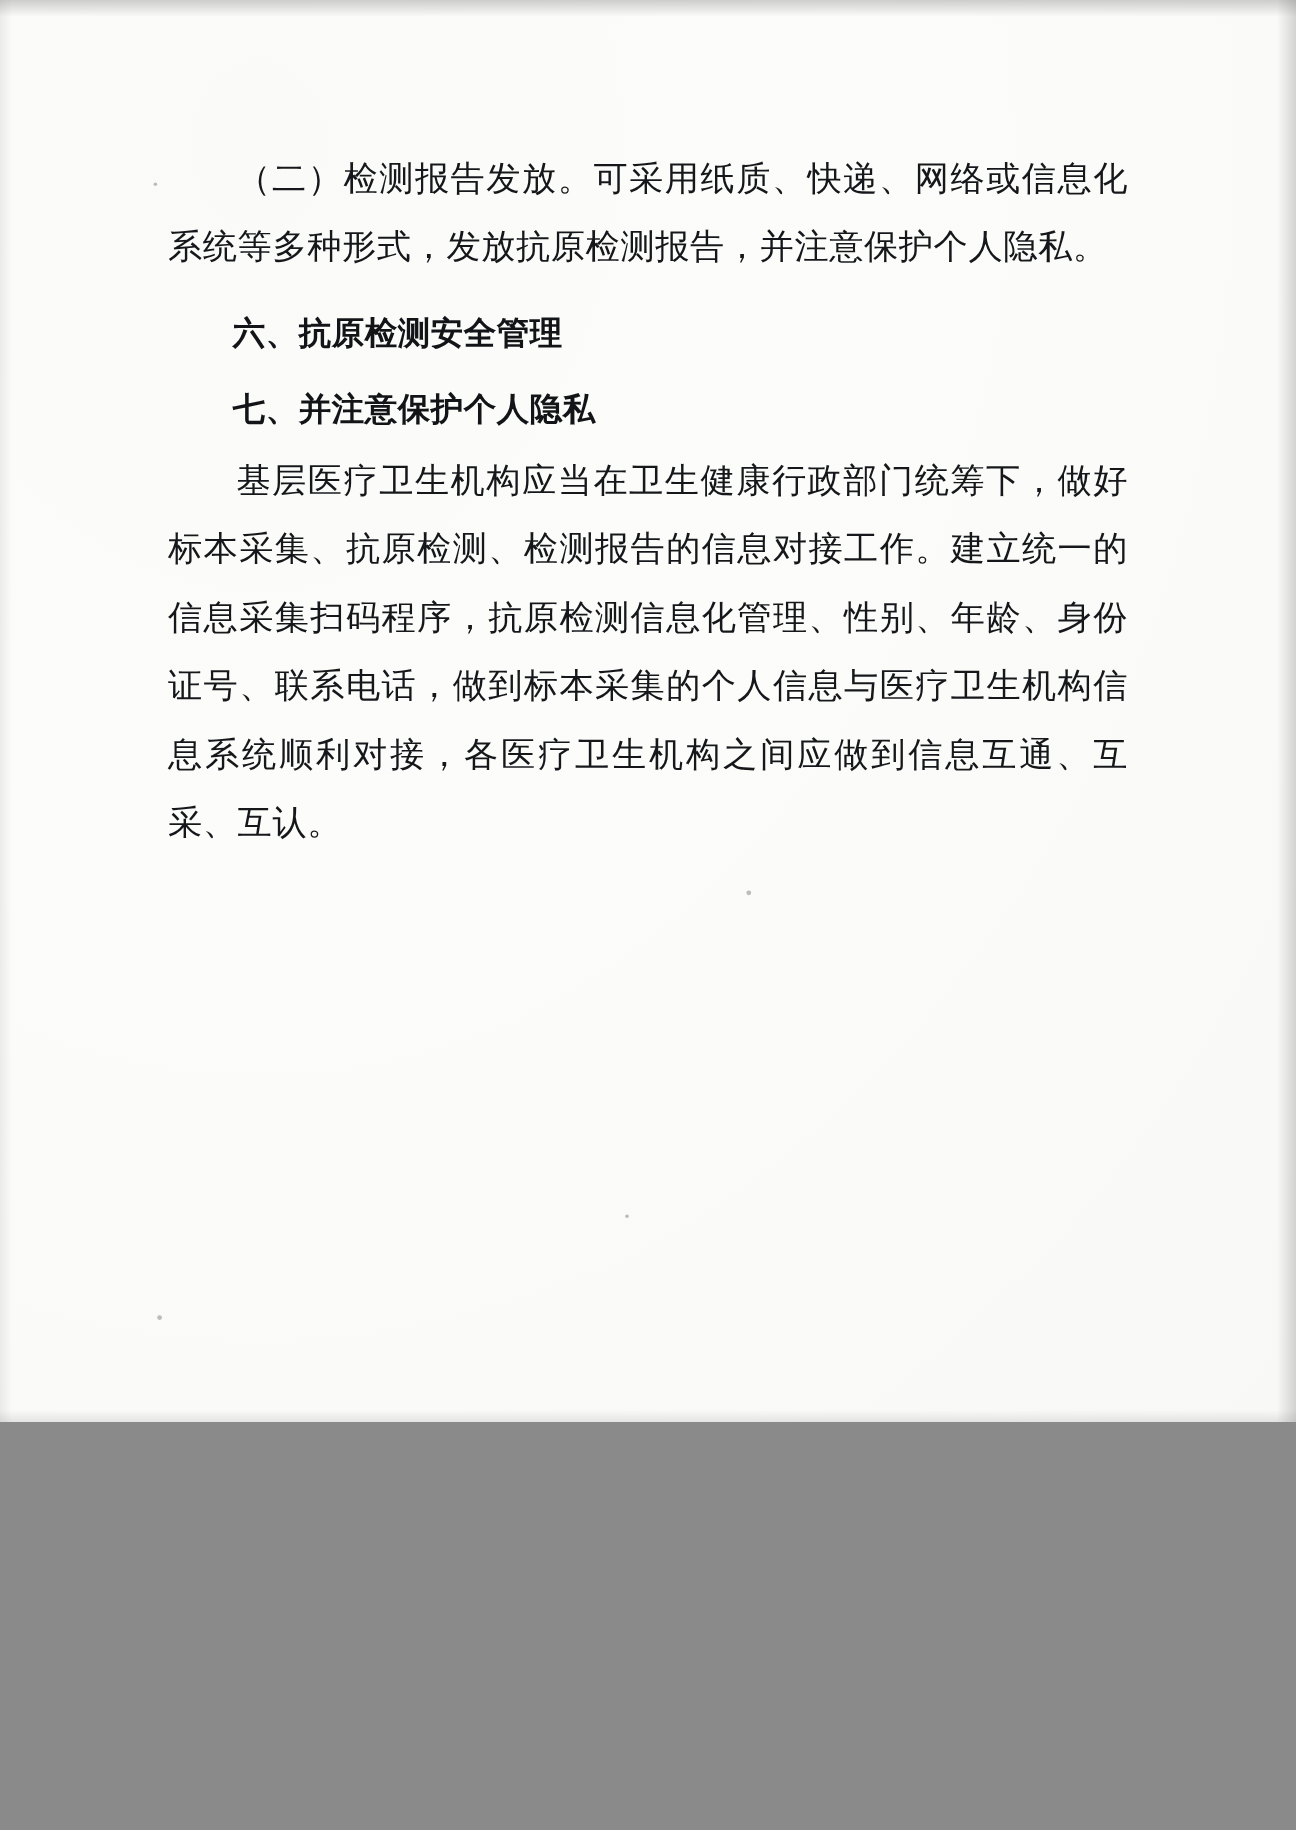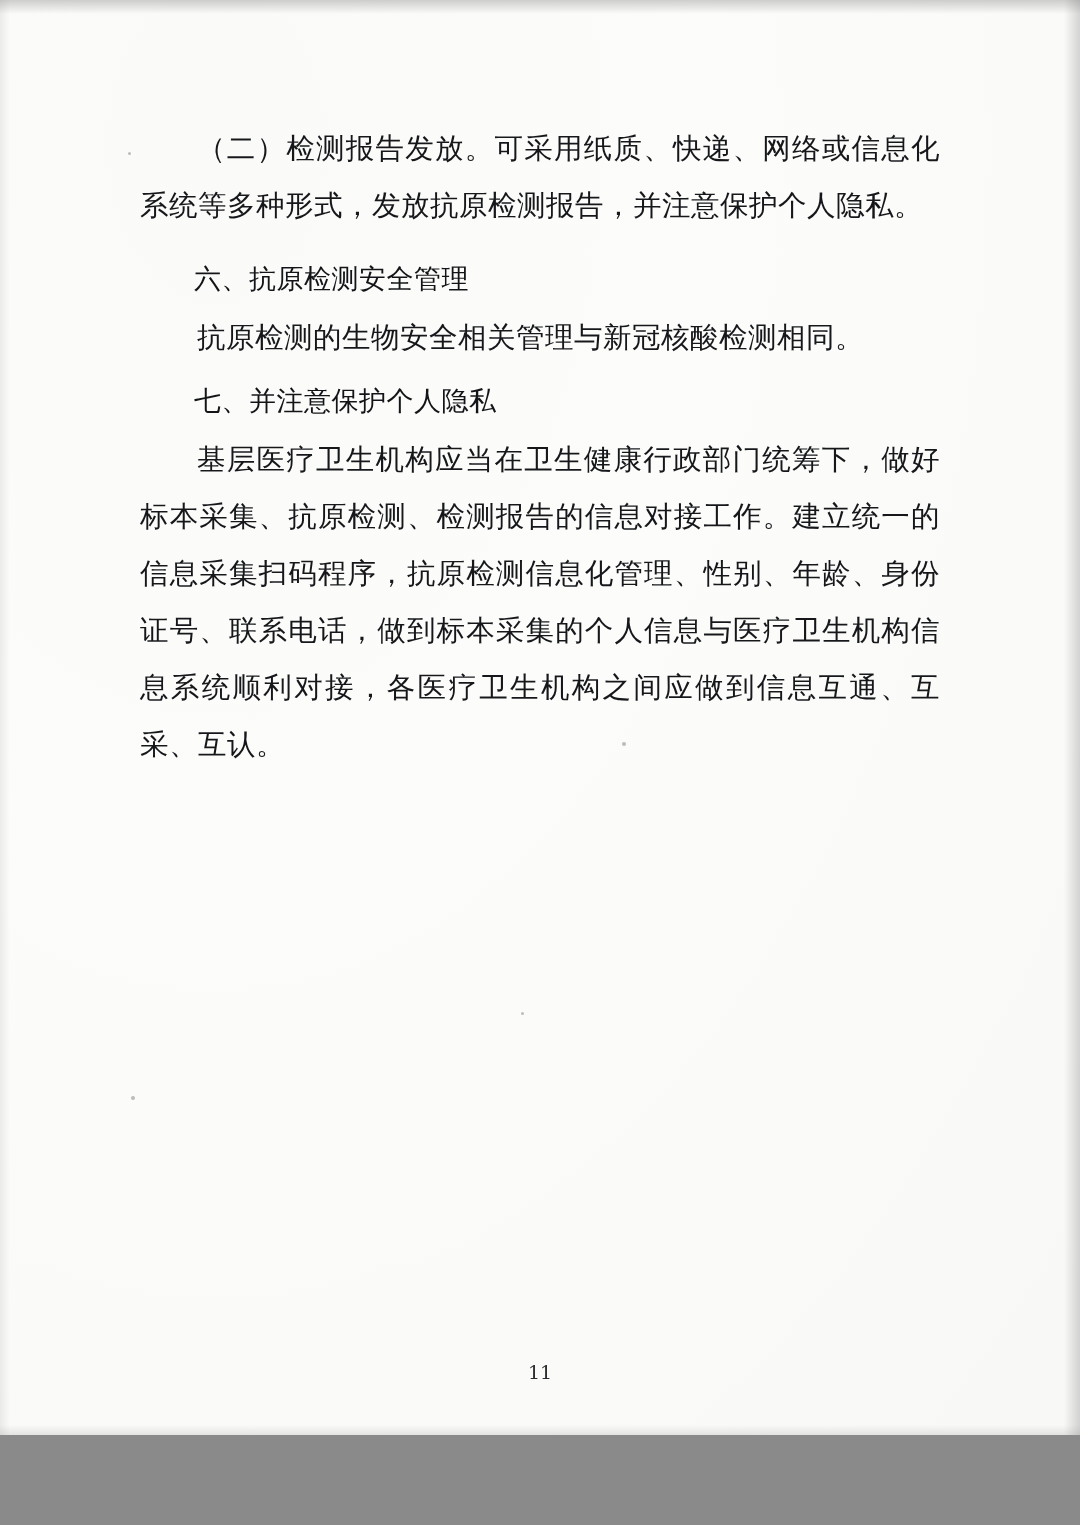--- a/index.html
+++ b/index.html
@@ -3,21 +3,21 @@
 <meta charset="utf-8">
 <style>
   html, body {
     margin: 0;
     padding: 0;
     background: #8a8a8a;
   }
   .page {
     position: relative;
     width: 1080px;
-    height: 1435px;
+    height: 1185px;
     margin: 0 auto;
     background: #ffffff;
     overflow: hidden;
     box-sizing: border-box;
   }
   
   .paper-tint {
     position: absolute;
     inset: 0;
     background:
@@ -68,21 +68,21 @@
     text-align: justify;
     text-justify: inter-character;
     text-indent: 57px;
     margin: 0 0 4px 0;
     letter-spacing: 0.5px;
   }
 
   .heading {
     font-family: "DejaVu Sans", "Liberation Sans", sans-serif;
     font-size: 27px;
-    font-weight: normal;
+    font-weight: bold;
     line-height: 57px;
     color: #121417;
     text-indent: 54px;
     margin: 6px 0 2px 0;
     letter-spacing: 0.5px;
   }
 
   .para-gap { height: 6px; }
 
   .page-number {
@@ -116,19 +116,17 @@
 
   <div class="speck" style="left:128px; top:152px; width:3px; height:3px;"></div>
   <div class="speck" style="left:622px; top:742px; width:4px; height:4px;"></div>
   <div class="speck" style="left:521px; top:1012px; width:3px; height:3px;"></div>
   <div class="speck" style="left:131px; top:1096px; width:4px; height:4px;"></div>
 
   <div class="content">
     <p class="body-para">（二）检测报告发放。可采用纸质、快递、网络或信息化系统等多种形式，发放抗原检测报告，并注意保护个人隐私。</p>
     <div class="para-gap"></div>
     <h2 class="heading">六、抗原检测安全管理</h2>
-    <p class="body-para">抗原检测的生物安全相关管理与新冠核酸检测相同。</p>
     <h2 class="heading">七、并注意保护个人隐私</h2>
     <p class="body-para">基层医疗卫生机构应当在卫生健康行政部门统筹下，做好标本采集、抗原检测、检测报告的信息对接工作。建立统一的信息采集扫码程序，抗原检测信息化管理、性别、年龄、身份证号、联系电话，做到标本采集的个人信息与医疗卫生机构信息系统顺利对接，各医疗卫生机构之间应做到信息互通、互采、互认。</p>
   </div>
 
-  <div class="page-number">11</div>
 </div>
 
 </body></html>

